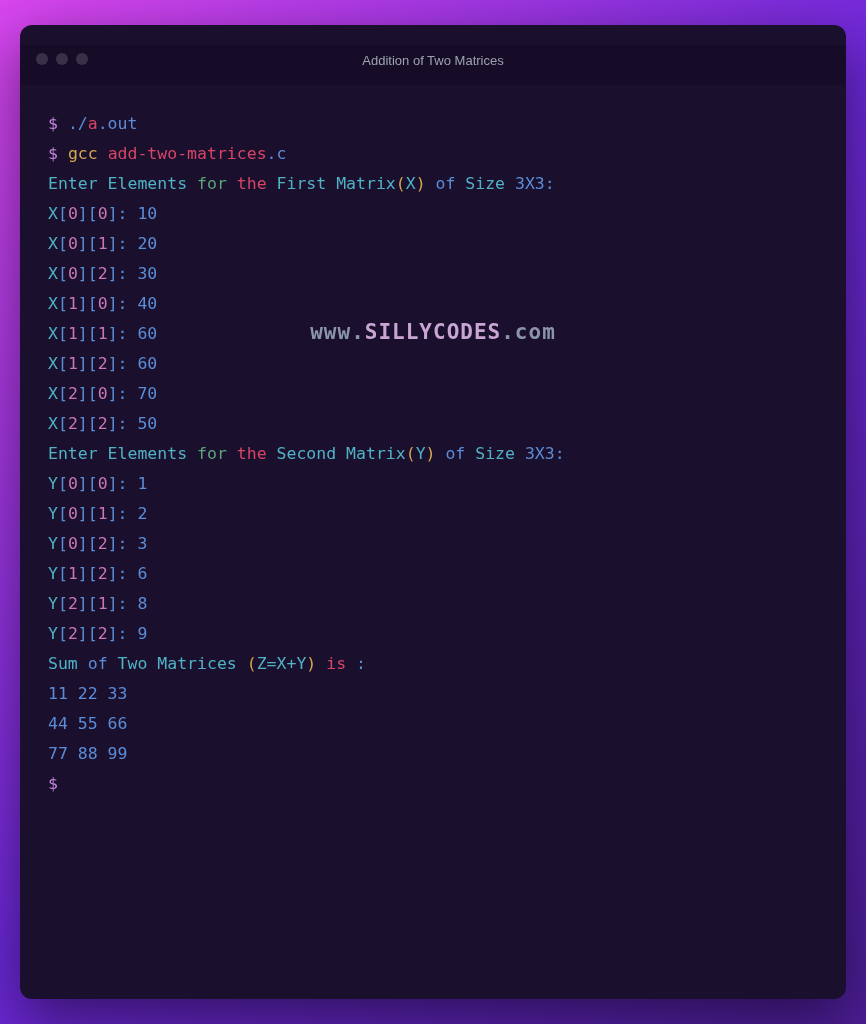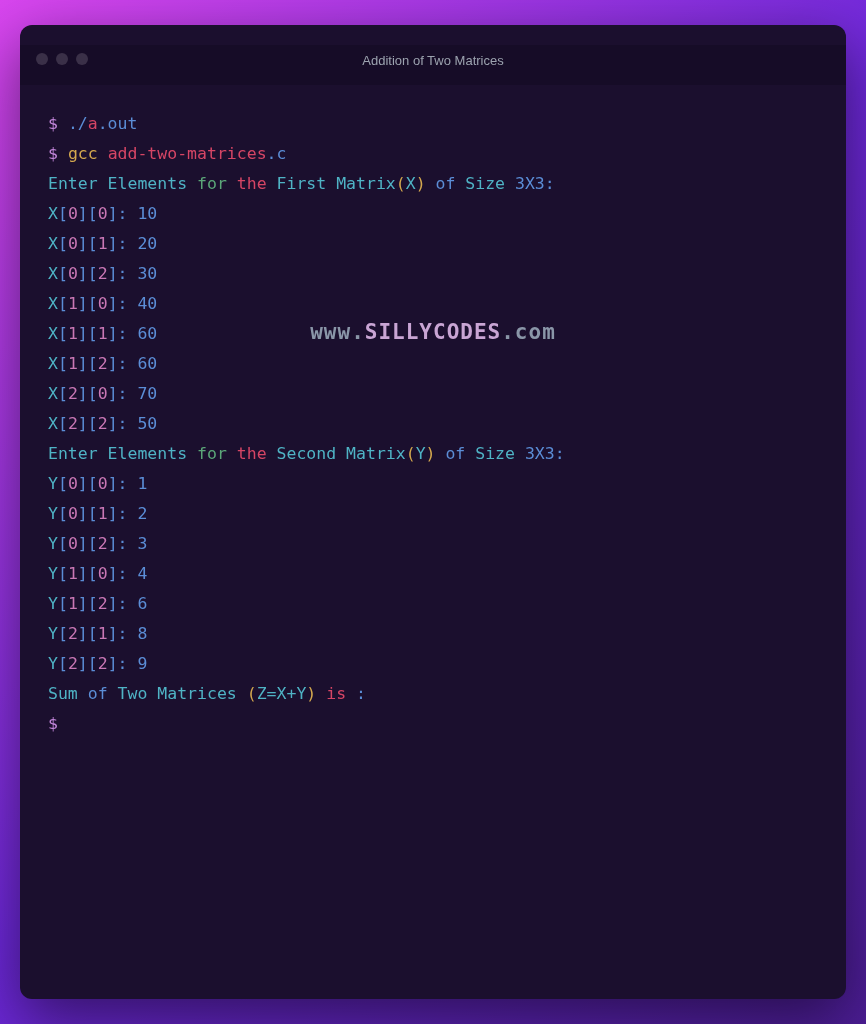--- a/index.html
+++ b/index.html
@@ -118,24 +118,28 @@
         <div class="line"><span class="cyan">X</span><span class="blue">[</span><span class="magenta">2</span><span class="blue">]</span><span class="blue">[</span><span class="magenta">0</span><span class="blue">]</span><span class="blue">:</span> <span class="blue">70</span></div>
         <div class="line"><span class="cyan">X</span><span class="blue">[</span><span class="magenta">2</span><span class="blue">]</span><span class="blue">[</span><span class="magenta">2</span><span class="blue">]</span><span class="blue">:</span> <span class="blue">50</span></div>
       </div>
 
     <div class="line"><span class="cyan">Enter</span> <span class="cyan">Elements</span> <span class="green">for</span> <span class="red">the</span> <span class="cyan">Second</span> <span class="cyan">Matrix</span><span class="paren">(</span><span class="cyan">Y</span><span class="paren">)</span> <span class="blue">of</span> <span class="cyan">Size</span> <span class="blue">3X3</span><span class="blue">:</span></div>
 
     <div id="y-inputs">
         <div class="line"><span class="cyan">Y</span><span class="blue">[</span><span class="magenta">0</span><span class="blue">]</span><span class="blue">[</span><span class="magenta">0</span><span class="blue">]</span><span class="blue">:</span> <span class="blue">1</span></div>
         <div class="line"><span class="cyan">Y</span><span class="blue">[</span><span class="magenta">0</span><span class="blue">]</span><span class="blue">[</span><span class="magenta">1</span><span class="blue">]</span><span class="blue">:</span> <span class="blue">2</span></div>
         <div class="line"><span class="cyan">Y</span><span class="blue">[</span><span class="magenta">0</span><span class="blue">]</span><span class="blue">[</span><span class="magenta">2</span><span class="blue">]</span><span class="blue">:</span> <span class="blue">3</span></div>
-        <div class="line"><span class="cyan">Y</span><span class="blue">[</span><span class="magenta">1</span><span class="blue">]</span><span class="blue">[</span><span class="magenta">0</span><span class="blue">]</span><span class="blue">:</span> <span class="blue">4</span></div>
         <div class="line"><span class="cyan">Y</span><span class="blue">[</span><span class="magenta">1</span><span class="blue">]</span><span class="blue">[</span><span class="magenta">2</span><span class="blue">]</span><span class="blue">:</span> <span class="blue">6</span></div>
         <div class="line"><span class="cyan">Y</span><span class="blue">[</span><span class="magenta">2</span><span class="blue">]</span><span class="blue">[</span><span class="magenta">1</span><span class="blue">]</span><span class="blue">:</span> <span class="blue">8</span></div>
         <div class="line"><span class="cyan">Y</span><span class="blue">[</span><span class="magenta">2</span><span class="blue">]</span><span class="blue">[</span><span class="magenta">2</span><span class="blue">]</span><span class="blue">:</span> <span class="blue">9</span></div>
       </div>
 
     <div class="line"><span class="cyan">Sum</span> <span class="blue">of</span> <span class="cyan">Two</span> <span class="cyan">Matrices</span> <span class="paren">(</span><span class="cyan">Z=X+Y</span><span class="paren">)</span> <span class="red">is</span> <span class="blue">:</span></div>
 
+    <div id="result">
+        <div class="line blue">11 22 33</div>
+        <div class="line blue">44 55 66</div>
+        <div class="line blue">77 88 99</div>
+      </div>
 
     <div class="line"><span class="prompt">$</span></div>
   </div>
 </div>
 
 </body></html>

